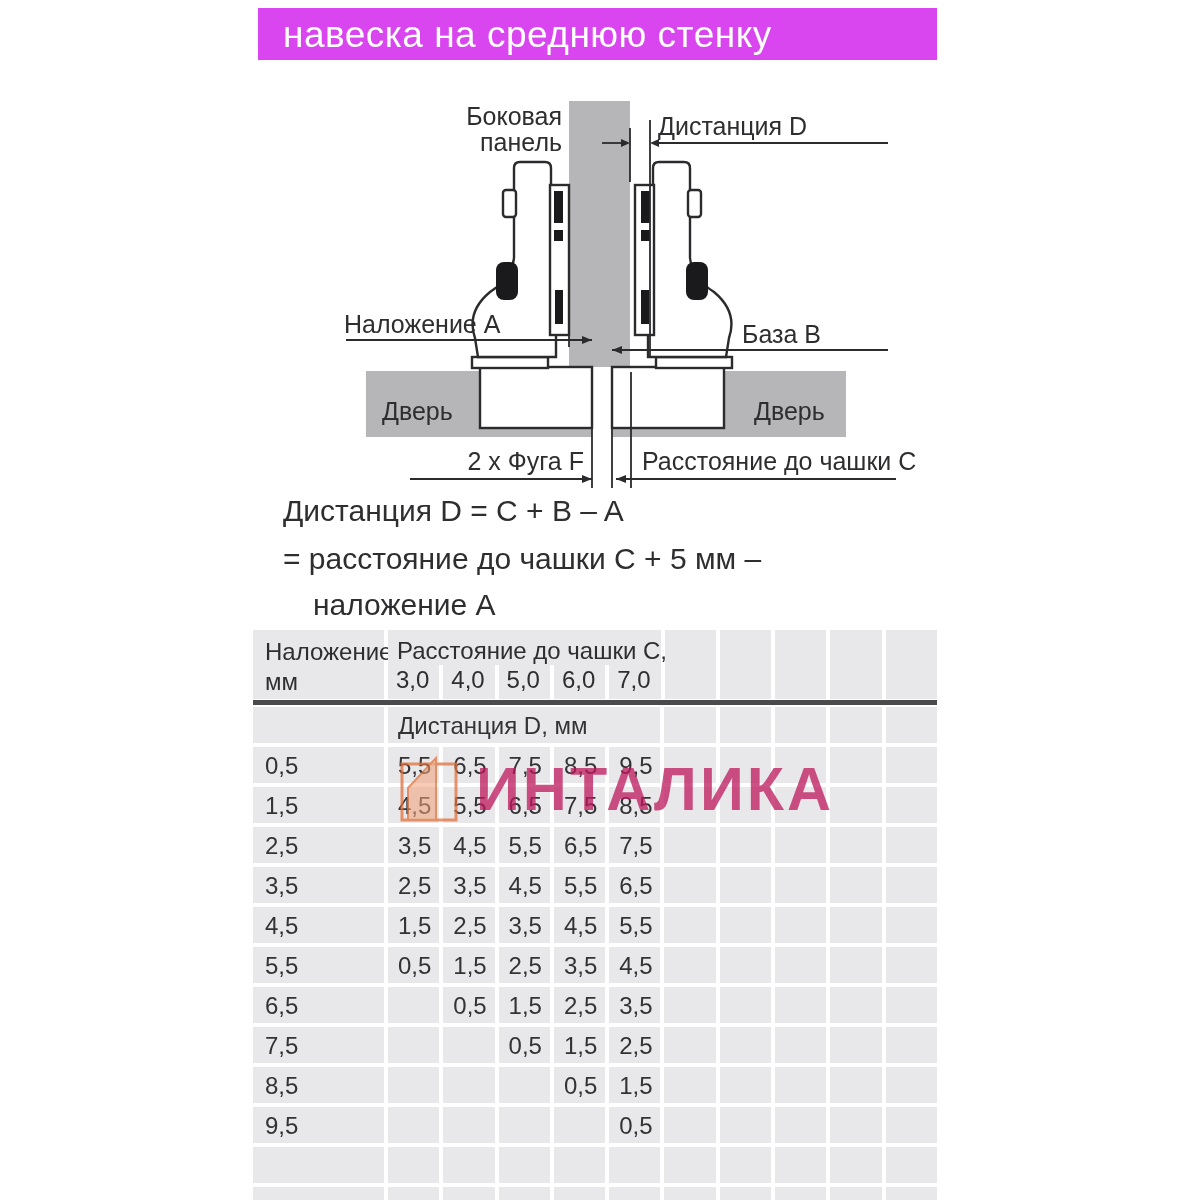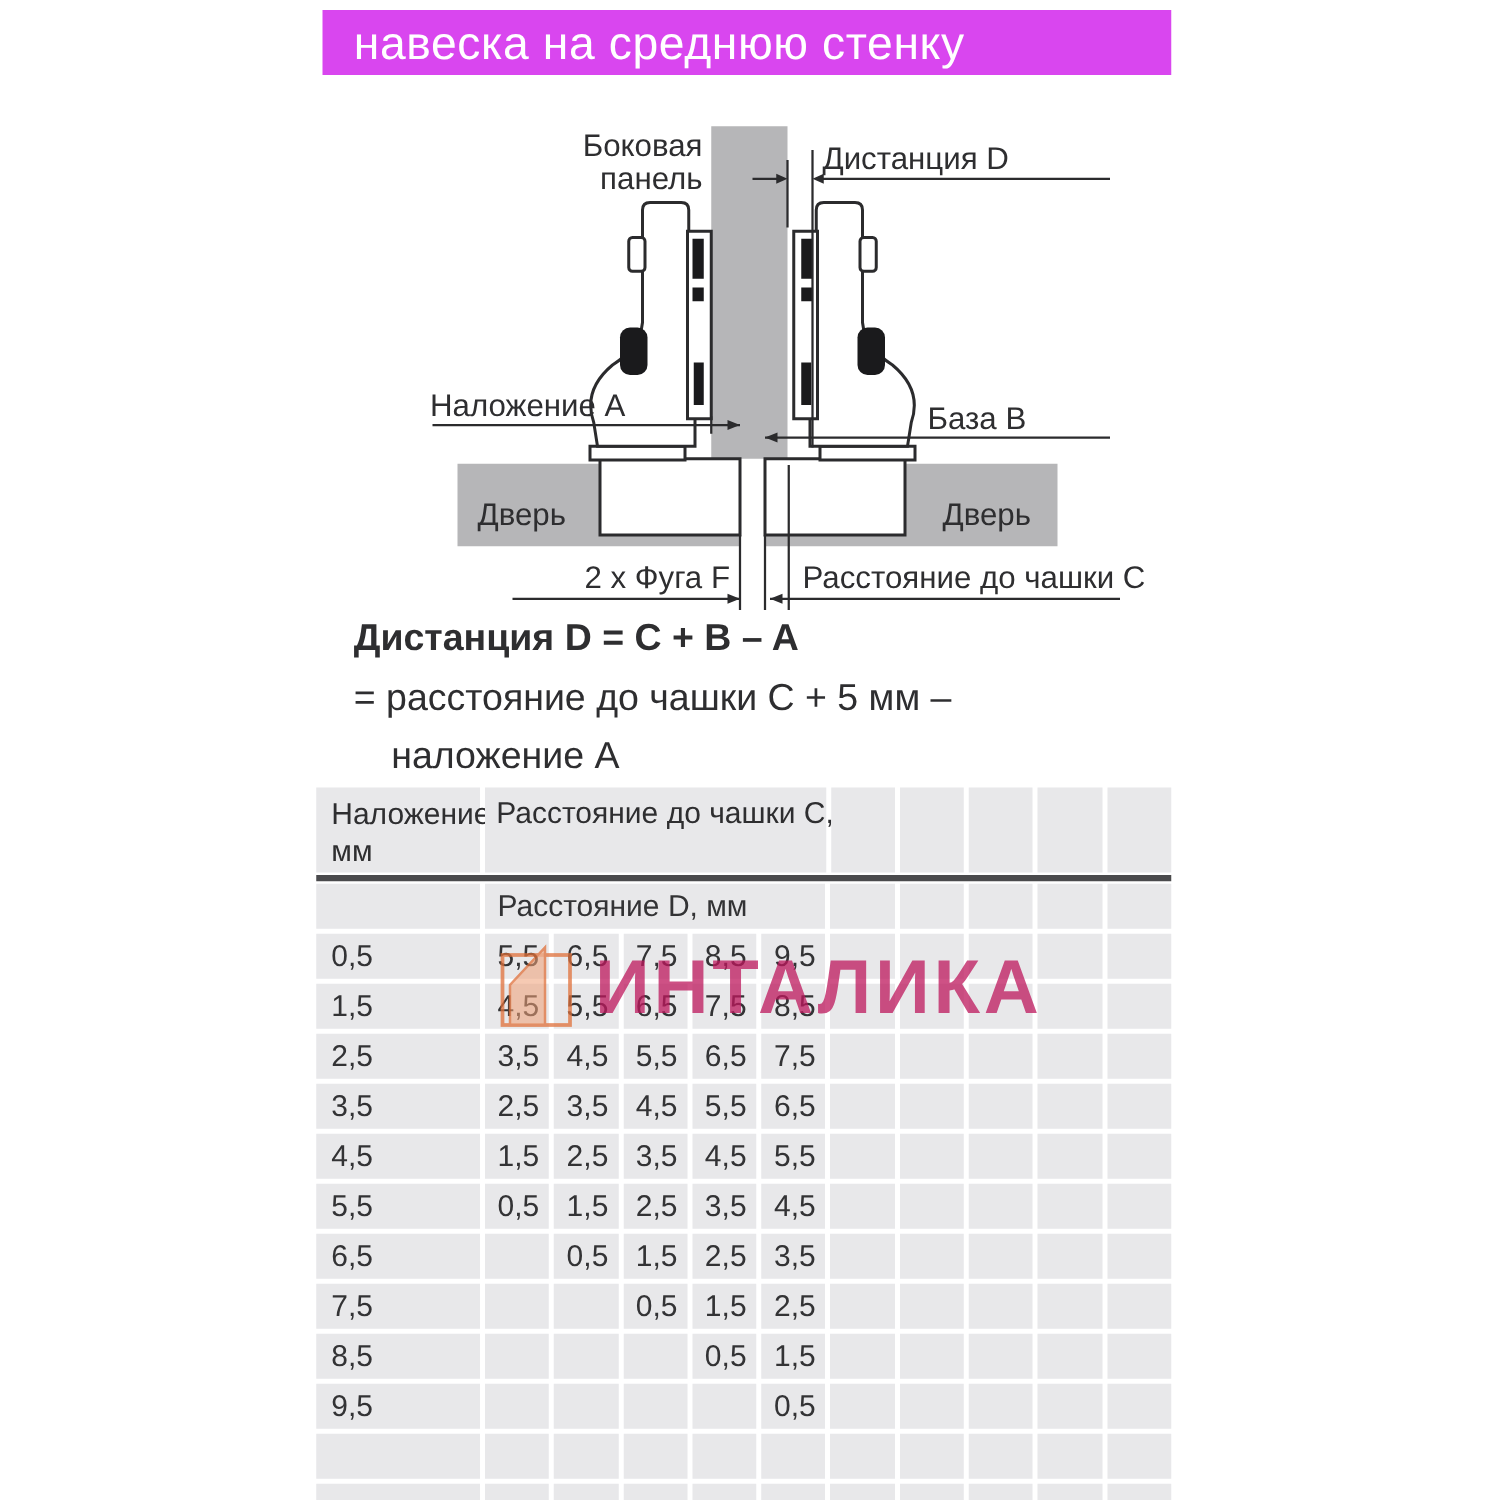--- a/index.html
+++ b/index.html
@@ -11,21 +11,21 @@
   .banner {
     position:absolute; left:258px; top:8px; width:679px; height:52px;
     background:#d946ef; color:#ffffff; font-size:37px; line-height:53px;
     padding-left:25px; box-sizing:border-box; letter-spacing:0.5px;
     white-space:nowrap;
   }
   .diagram { position:absolute; left:250px; top:90px; width:700px; height:410px; }
   .diagram text { font-family:"Liberation Sans", sans-serif; font-size:25px; fill:#2e2e30; }
   .formula { position:absolute; left:283px; top:494px; width:650px; font-size:30px; }
   .formula .f-line { position:absolute; left:0; white-space:nowrap; }
-  .formula .f1 { top:0;font-weight:bold; }
+  .formula .f1 { top:0; }
   .formula .f2 { top:48px; }
   .formula .f3 { top:94px; left:30px; }
 
   .catalog-table { position:absolute; left:253px; top:630px; width:684px; }
   .thead {
     display:grid; grid-template-columns:131px repeat(10,1fr);
     column-gap:4px; height:68px;
   }
   .thead .hcell { background:#e8e8ea; }
   .corner { padding:7px 0 0 12px; font-size:24px; line-height:30px; }
@@ -136,31 +136,38 @@
 </div>
 
 <div class="catalog-table">
   <div class="thead">
     <div class="hcell corner">
       <div>Наложение</div>
       <div>мм</div>
     </div>
     <div class="hcell group-cell">
       <div class="group-title">Расстояние до чашки C, мм</div>
+      <div class="tick-row">
+        <span class="tick">3,0</span>
+        <span class="tick">4,0</span>
+        <span class="tick">5,0</span>
+        <span class="tick">6,0</span>
+        <span class="tick">7,0</span>
+      </div>
     </div>
     <div class="hcell"></div>
     <div class="hcell"></div>
     <div class="hcell"></div>
     <div class="hcell"></div>
     <div class="hcell"></div>
   </div>
   <div class="t-rule"></div>
   <div class="tbody">
     <div class="c"></div>
-    <div class="c sub">Расстояние D, мм</div>
+    <div class="c sub">Дистанция D, мм</div>
     <div class="c"></div>
       <div class="c"></div>
       <div class="c"></div>
       <div class="c"></div>
       <div class="c"></div>
 
     <div class="c rl">0,5</div>
     <div class="c">5,5</div>
     <div class="c">6,5</div>
     <div class="c">7,5</div>

